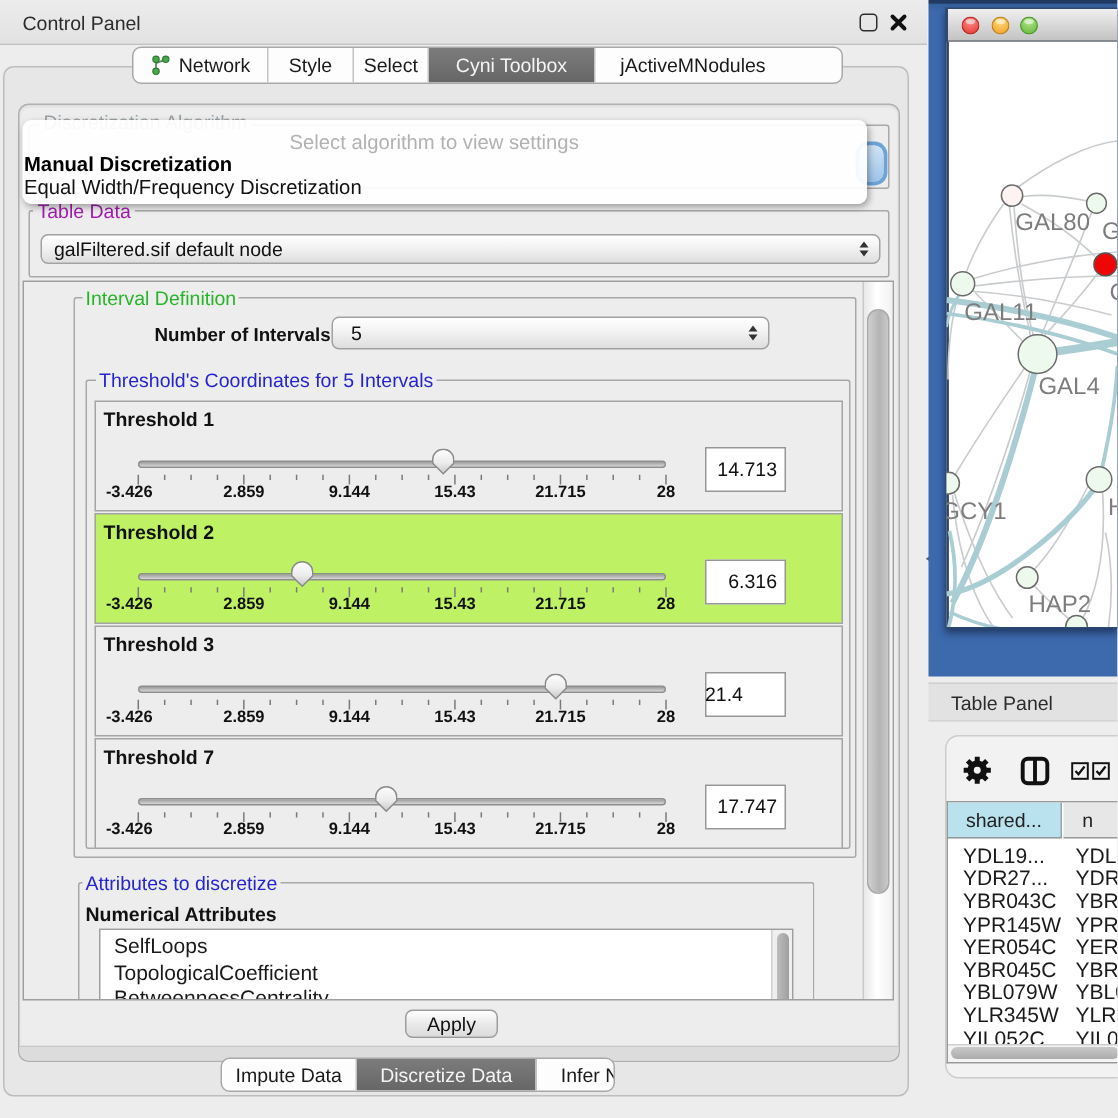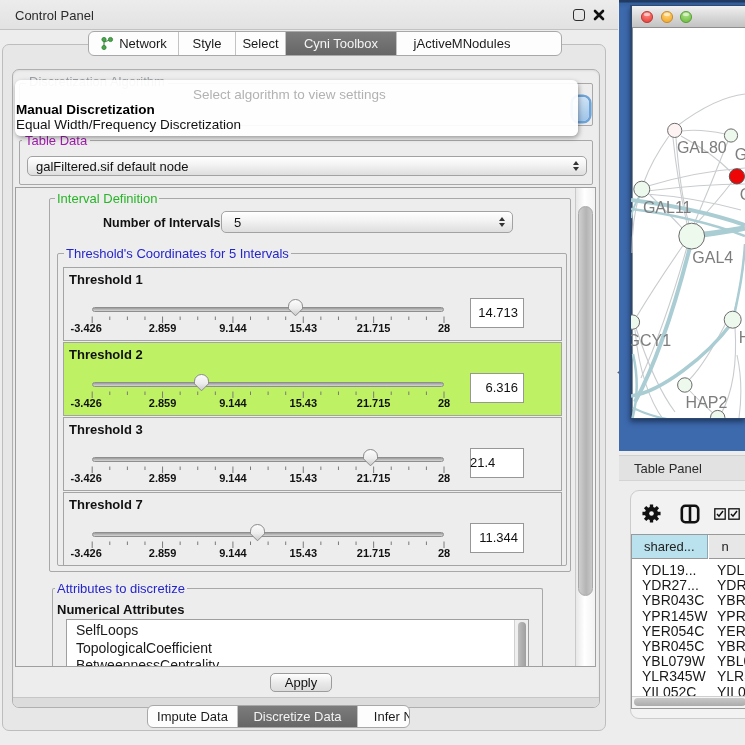--- a/index.html
+++ b/index.html
@@ -236,21 +236,21 @@
 <defs>
           <linearGradient id="thg3" x1="0" y1="0" x2="0" y2="1">
 <stop offset="0" stop-color="#fdfdfd"></stop>
             <stop offset="0.55" stop-color="#ececec"></stop>
             <stop offset="1" stop-color="#c8c8c8"></stop>
           </linearGradient>
         </defs>
 <path d="M0.5,7.2 A7,6.7 0 0 1 14.5,7.2 V9.8 L7.5,16.8 L0.5,9.8 Z" fill="url(#thg3)" stroke="#8a8a8a" stroke-width="1"></path>
       </svg>
 <div class="abs" style="left:406px;top:30px;width:54px;height:30px;background:#fff;border:1px solid #979797;"></div>
-<div class="lbl" style="left:406px;top:37px;width:48px;text-align:right;font-size:13px;color:#111;">11.344</div>
+<div class="lbl" style="left:406px;top:37px;width:48px;text-align:right;font-size:13px;color:#111;">17.747</div>
 </div>
 <div class="groupbox" style="left:36px;top:400px;width:491px;height:90px;border-bottom:none;"></div>
 <div class="lbl" style="left:39px;top:393px;font-size:13px;color:#2525cc;background:#ededed;padding:0 2px;">Attributes to discretize</div>
 <div class="lbl" style="left:41px;top:414px;font-size:13px;font-weight:bold;color:#111;">Numerical Attributes</div>
 <div class="abs" style="left:50px;top:431px;width:463px;height:60px;background:#fff;border:1px solid #9f9f9f;overflow:hidden;">
 <div class="lbl" style="left:9px;top:2.0px;font-size:14px;color:#1a1a1a;">SelfLoops</div>
 <div class="lbl" style="left:9px;top:19.7px;font-size:14px;color:#1a1a1a;">TopologicalCoefficient</div>
 <div class="lbl" style="left:9px;top:37.4px;font-size:14px;color:#1a1a1a;">BetweennessCentrality</div>
 <div class="abs" style="right:0;top:0;width:14px;height:100%;background:#efefef;border-left:1px solid #d0d0d0;"></div>
 <div class="abs" style="right:2px;top:2px;width:8px;height:58px;background:linear-gradient(90deg,#bdbdbd,#9f9f9f);border-radius:4px;"></div>

